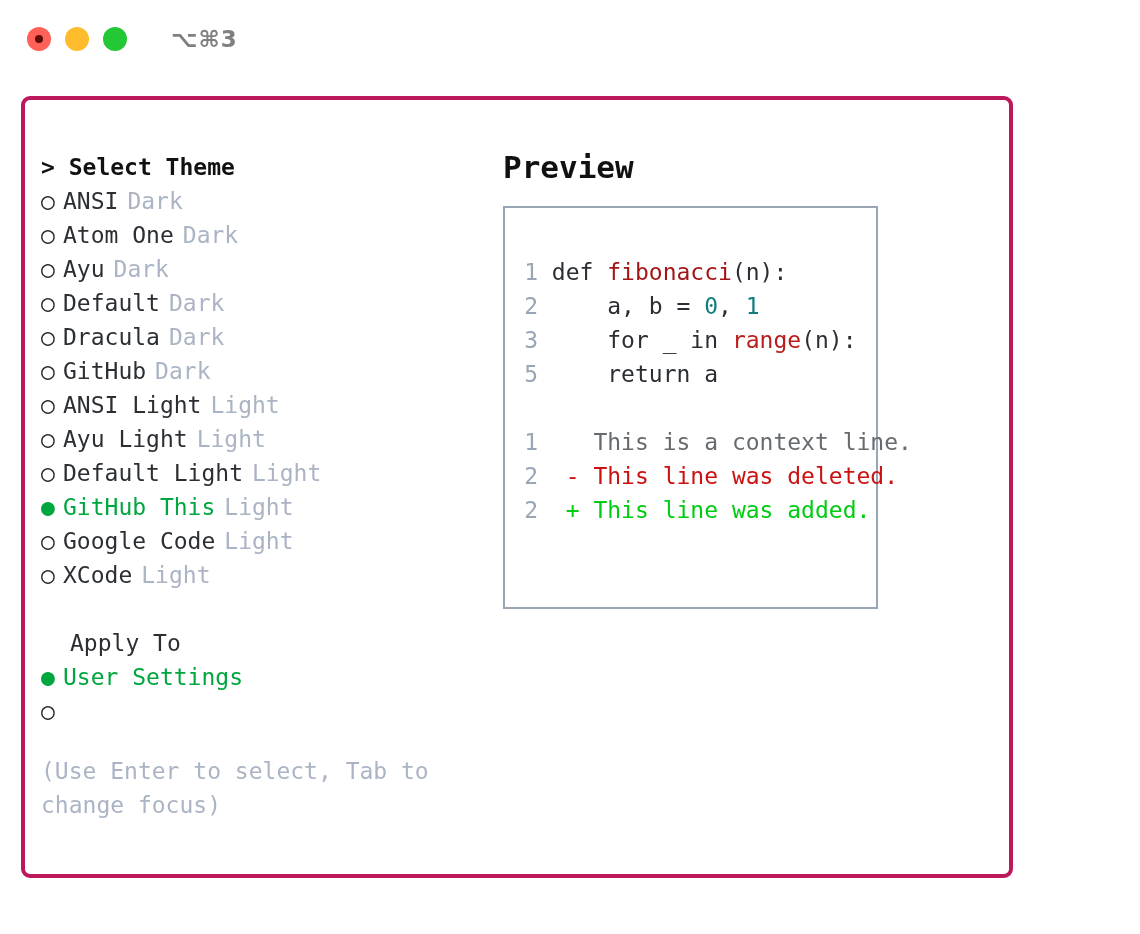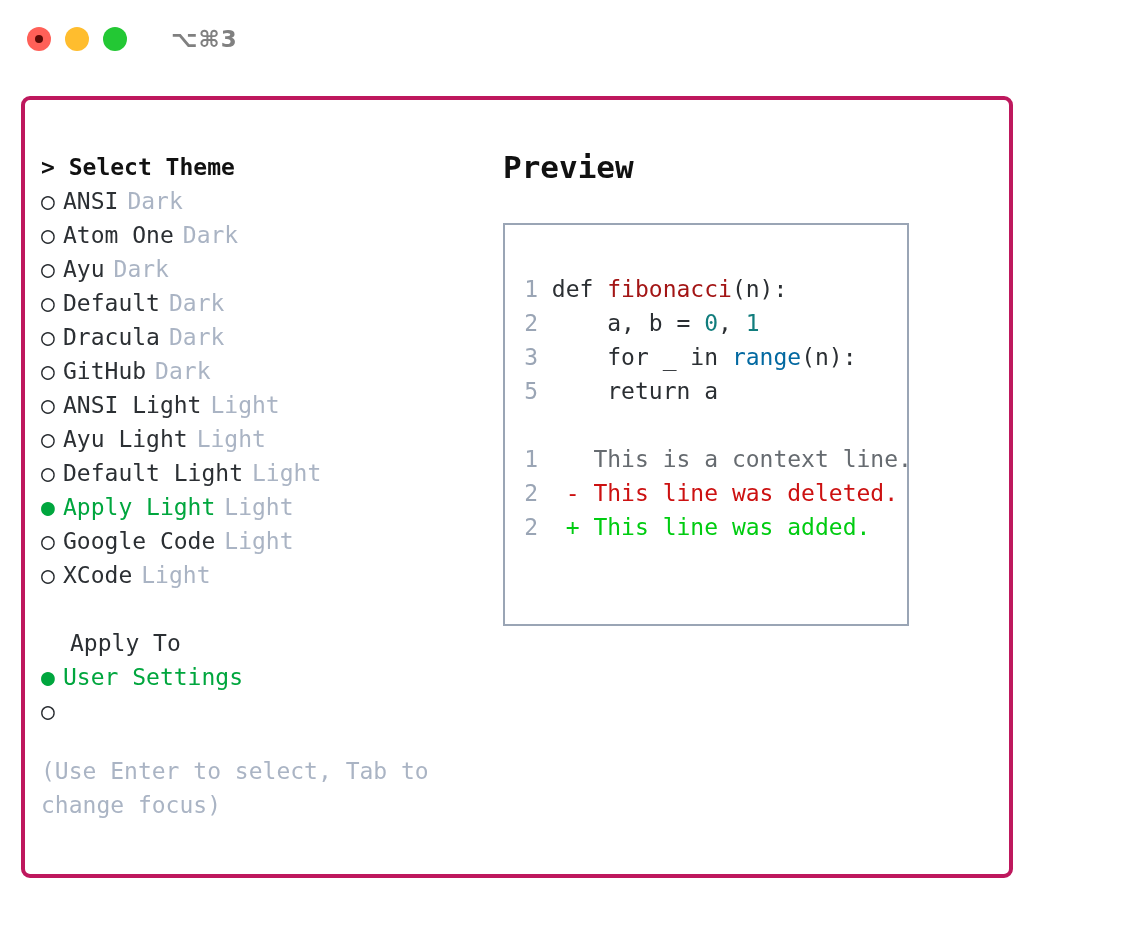--- a/index.html
+++ b/index.html
@@ -147,22 +147,22 @@
     width: 500px;
   }
   .preview-title {
     font-size: 31px;
     font-weight: bold;
     color: #111111;
     line-height: 34px;
     white-space: pre;
   }
   .preview-box {
-    margin-top: 39px;
-    width: 406px;
+    margin-top: 22px;
+    width: 375px;
     height: 403px;
     border: 2px solid #9aa5b5;
     box-sizing: border-box;
     background: #ffffff;
     padding: 47px 4px 0 18px;
   }
 
   .code-line {
     font-size: 23px;
     line-height: 34px;
@@ -170,21 +170,21 @@
     color: #2b2f33;
   }
   .lnum {
     display: inline-block;
     width: 15px;
     text-align: right;
     color: #9aa5b5;
   }
   .tok-fn   { color: #a31515; }
   .tok-num  { color: #117d7d; }
-  .tok-call { color: #0369a1; }
+  .tok-call { color: #b91c1c; }
   .tok-plain{ color: #2b2f33; }
 
   .diff-gap { height: 34px; }
   .diff-context { color: #666b70; }
   .diff-del { color: #cc1111; }
   .diff-add { color: #00cc11; }
 </style>
 </head>
 <body>
 
@@ -211,21 +211,21 @@
         <div id="theme-list">
             <div class="theme-row"><span class="marker">○</span><span class="row-label">ANSI</span><span class="row-variant">Dark</span></div>
             <div class="theme-row"><span class="marker">○</span><span class="row-label">Atom One</span><span class="row-variant">Dark</span></div>
             <div class="theme-row"><span class="marker">○</span><span class="row-label">Ayu</span><span class="row-variant">Dark</span></div>
             <div class="theme-row"><span class="marker">○</span><span class="row-label">Default</span><span class="row-variant">Dark</span></div>
             <div class="theme-row"><span class="marker">○</span><span class="row-label">Dracula</span><span class="row-variant">Dark</span></div>
             <div class="theme-row"><span class="marker">○</span><span class="row-label">GitHub</span><span class="row-variant">Dark</span></div>
             <div class="theme-row"><span class="marker">○</span><span class="row-label">ANSI Light</span><span class="row-variant">Light</span></div>
             <div class="theme-row"><span class="marker">○</span><span class="row-label">Ayu Light</span><span class="row-variant">Light</span></div>
             <div class="theme-row"><span class="marker">○</span><span class="row-label">Default Light</span><span class="row-variant">Light</span></div>
-            <div class="theme-row selected"><span class="marker">●</span><span class="row-label">Apply Light</span><span class="row-variant">Light</span></div>
+            <div class="theme-row selected"><span class="marker">●</span><span class="row-label">GitHub This</span><span class="row-variant">Light</span></div>
             <div class="theme-row"><span class="marker">○</span><span class="row-label">Google Code</span><span class="row-variant">Light</span></div>
             <div class="theme-row"><span class="marker">○</span><span class="row-label">XCode</span><span class="row-variant">Light</span></div>
           </div>
 
         <div class="spacer-block"></div>
 
         <div class="section-label">Apply To</div>
 
         <div id="apply-list">
             <div class="theme-row selected"><span class="marker">●</span><span class="row-label">User Settings</span></div>

